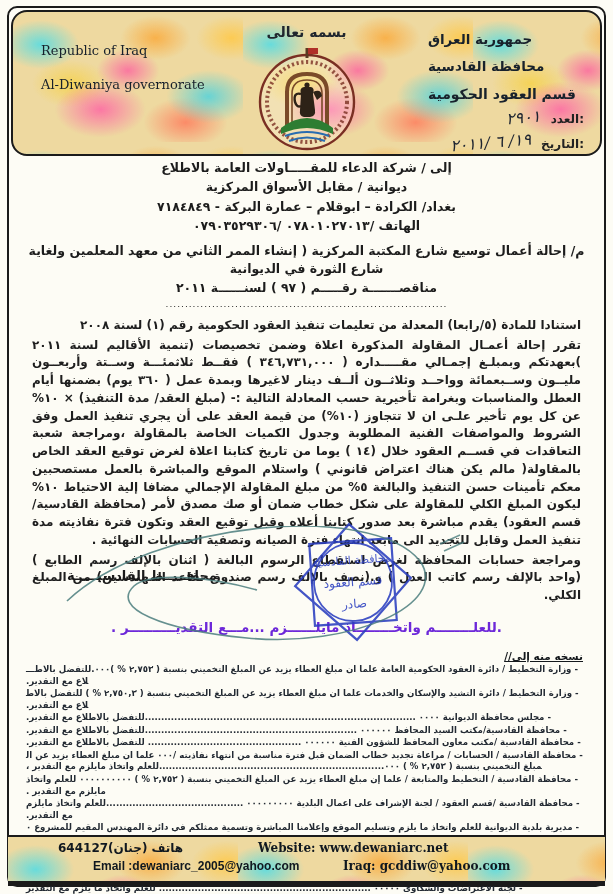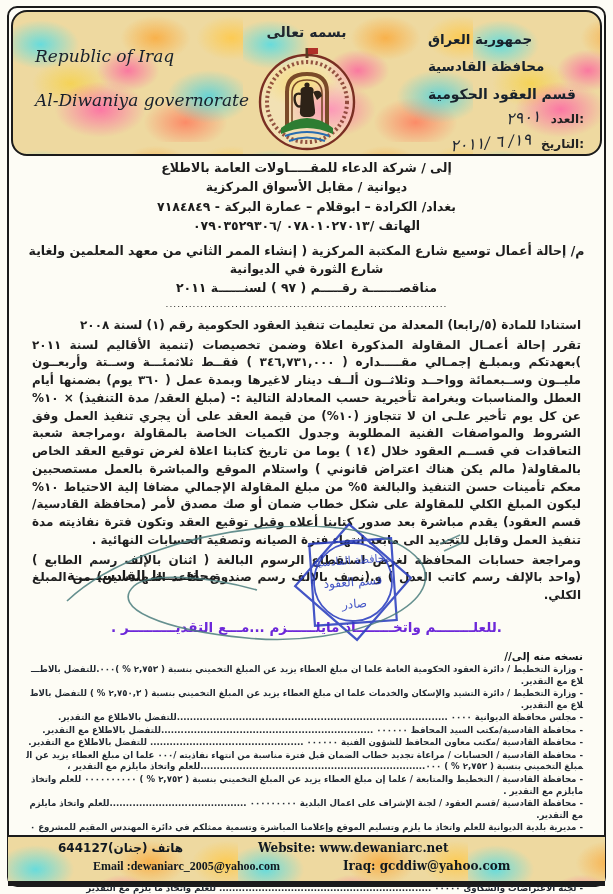--- a/index.html
+++ b/index.html
@@ -19,21 +19,21 @@
       radial-gradient(ellipse 60px 38px at 85% 65%, rgba(70,210,225,.8) 0%, rgba(70,210,225,0) 70%),
       radial-gradient(ellipse 55px 34px at 25% 55%, rgba(245,210,80,.9) 0%, rgba(245,210,80,0) 70%),
       radial-gradient(ellipse 60px 36px at 75% 85%, rgba(255,120,90,.8) 0%, rgba(255,120,90,0) 70%),
       radial-gradient(ellipse 45px 30px at 50% 45%, rgba(255,80,160,.7) 0%, rgba(255,80,160,0) 70%),
       radial-gradient(ellipse 50px 32px at 95% 20%, rgba(255,200,70,.85) 0%, rgba(255,200,70,0) 70%);
     background-size:230px 130px;
   }
 
   
   .header-band{position:absolute;top:10px;left:11px;right:11px;height:142px;border:2px solid #1b1b1b;border-radius:16px;overflow:hidden;}
-  .hdr-english{position:absolute;top:22px;left:22px;color:#17202b;font-family:"DejaVu Serif",serif;font-style:italic;font-size:17px;line-height:2.6;}
+  .hdr-english{position:absolute;top:22px;left:28px;color:#17202b;font-family:"DejaVu Serif",serif;font-size:13px;line-height:2.6;}
   .hdr-basmala{position:absolute;top:12px;left:0;right:0;text-align:center;font-weight:700;font-size:14px;color:#20262e;}
   .hdr-seal{position:absolute;top:32px;left:50%;transform:translateX(-50%);}
   .hdr-right{position:absolute;top:14px;right:24px;text-align:left;color:#18222c;font-weight:700;font-size:13.5px;line-height:2.0;}
   .hdr-right .dept{font-size:14px;}
   .hdr-meta{position:absolute;top:96px;right:16px;text-align:right;font-size:12px;color:#222;font-weight:700;}
   .hdr-meta .row{margin-bottom:6px;}
   .hand{display:inline-block;font-family:"DejaVu Serif",serif;font-style:italic;font-weight:400;color:#1d2430;font-size:16px;transform:rotate(-5deg);letter-spacing:2px;margin-right:6px;}
 
   
   .content{position:absolute;top:156px;left:12px;right:12px;bottom:90px;color:#1c1c1c;}
@@ -46,30 +46,30 @@
 
   .sig-block{position:absolute;top:408px;left:55px;text-align:center;font-weight:700;font-size:13px;line-height:1.9;color:#1a1a1a;}
 
   
   .stamp{position:absolute;top:360px;left:278px;width:126px;height:132px;transform:rotate(-4deg);opacity:.88;}
   
   .sig-swirl{position:absolute;top:370px;left:30px;width:470px;height:160px;pointer-events:none;}
 
   
   .cc{position:absolute;left:14px;right:18px;top:494px;direction:rtl;}
-  .cc-heading{font-weight:700;font-size:10.5px;margin-bottom:2px;color:#14181c;}
-  .cc-item{font-size:8.6px;font-weight:700;color:#232a33;line-height:1.38;margin-bottom:.5px;text-align:right;word-break:break-all;}
+  .cc-heading{font-weight:700;font-size:10.5px;text-decoration:underline;margin-bottom:2px;color:#14181c;}
+  .cc-item{font-size:8.6px;font-weight:700;color:#232a33;line-height:1.38;margin-bottom:.5px;text-align:left;word-break:break-all;}
   .cc-item::before{content:"- ";}
 
   
   .footer-band{position:absolute;left:8px;right:8px;bottom:8px;height:44px;border-top:2px solid #1b1b1b;border-bottom:5px solid #1b1b1b;}
   .footer-inner{position:relative;width:100%;height:100%;font-weight:700;color:#101820;font-size:12px;}
   .f-phone{position:absolute;top:4px;left:50px;direction:ltr;}
   .f-web{position:absolute;top:4px;left:250px;font-family:"DejaVu Serif",serif;}
-  .f-email1{position:absolute;top:22px;left:85px;font-family:Liberation Serif, serif;}
+  .f-email1{position:absolute;top:22px;left:85px;font-family:Liberation Sans, sans-serif;}
   .f-email2{position:absolute;top:22px;left:335px;font-family:"DejaVu Serif",serif;}
 </style>
 </head>
 <body>
 
 <div class="page">
 
   <div class="outer-frame"></div>
 
   <div class="header-band tiedye">

